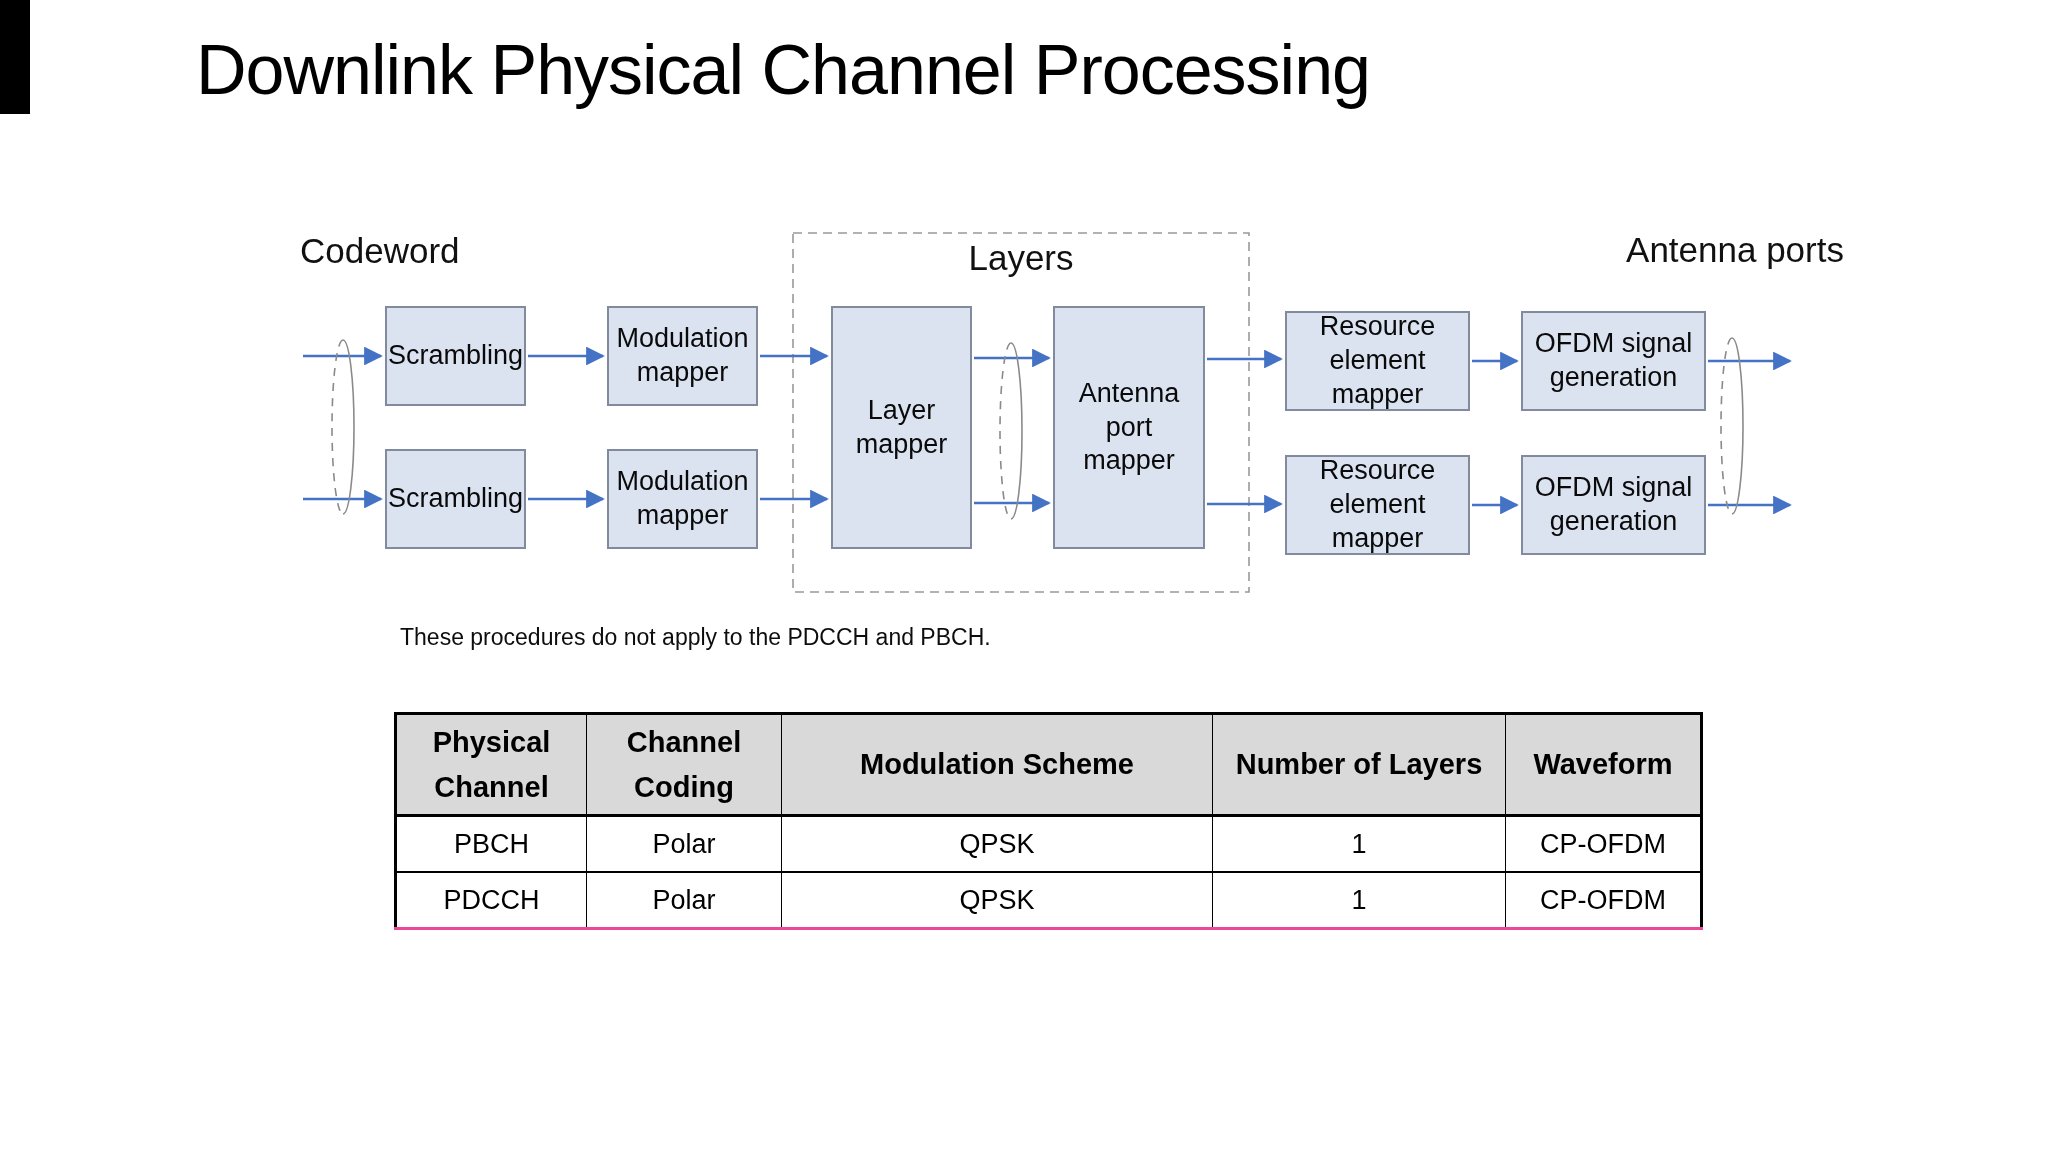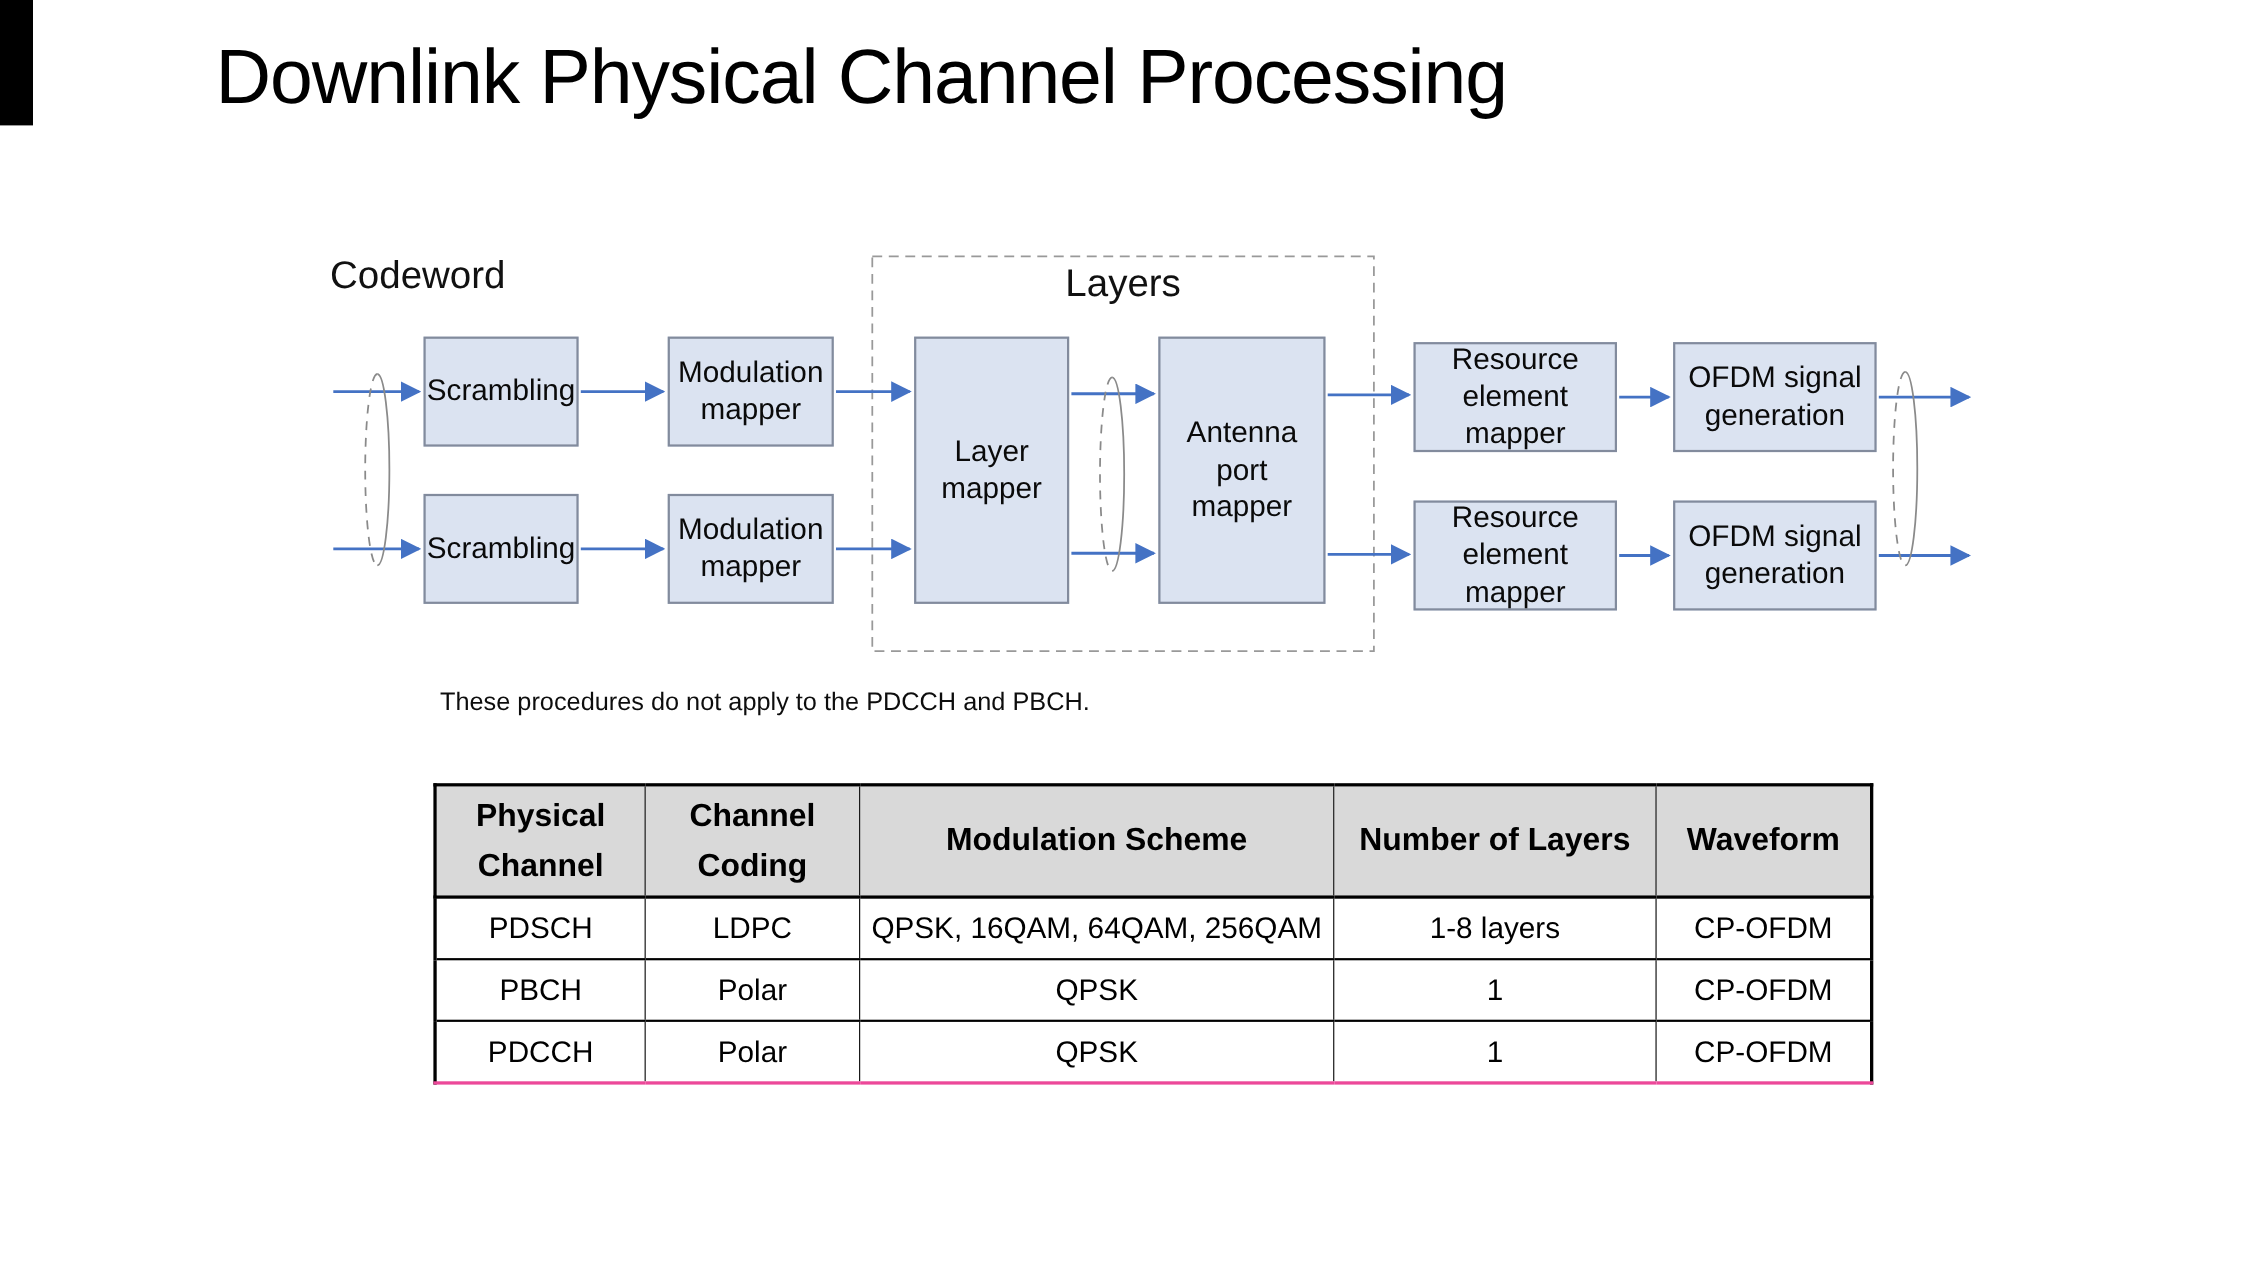--- a/index.html
+++ b/index.html
@@ -87,20 +87,21 @@
       </g>
       <g>
         <path d="M 1732 338 A 11 88 0 0 1 1732 514"></path>
         <path d="M 1732 338 A 11 88 0 0 0 1732 514" stroke-dasharray="8 7"></path>
       </g>
     </g>
   </svg>
 
   <div class="dlabel" style="left:300px;top:231px;">Codeword</div>
   <div class="dlabel centered" style="left:793px;width:456px;top:238px;">Layers</div>
+  <div class="dlabel centered" style="left:1585px;width:300px;top:230px;">Antenna ports</div>
 
   <div class="box" style="left:385px;top:306px;width:141px;height:100px;">Scrambling</div>
   <div class="box" style="left:607px;top:306px;width:151px;height:100px;">Modulation
 mapper</div>
   <div class="box" style="left:385px;top:449px;width:141px;height:100px;">Scrambling</div>
   <div class="box" style="left:607px;top:449px;width:151px;height:100px;">Modulation
 mapper</div>
   <div class="box" style="left:831px;top:306px;width:141px;height:243px;">Layer
 mapper</div>
   <div class="box" style="left:1053px;top:306px;width:152px;height:243px;">Antenna port
@@ -128,27 +129,20 @@
       <tr>
         <th>Physical Channel</th>
         <th>Channel Coding</th>
         <th>Modulation Scheme</th>
         <th>Number of Layers</th>
         <th>Waveform</th>
       </tr>
     </thead>
     <tbody>
       <tr>
-        <td>PDSCH</td>
-        <td>LDPC</td>
-        <td>QPSK, 16QAM, 64QAM, 256QAM</td>
-        <td>1-8 layers</td>
-        <td>CP-OFDM</td>
-      </tr>
-      <tr>
         <td>PBCH</td>
         <td>Polar</td>
         <td>QPSK</td>
         <td>1</td>
         <td>CP-OFDM</td>
       </tr>
       <tr>
         <td>PDCCH</td>
         <td>Polar</td>
         <td>QPSK</td>

